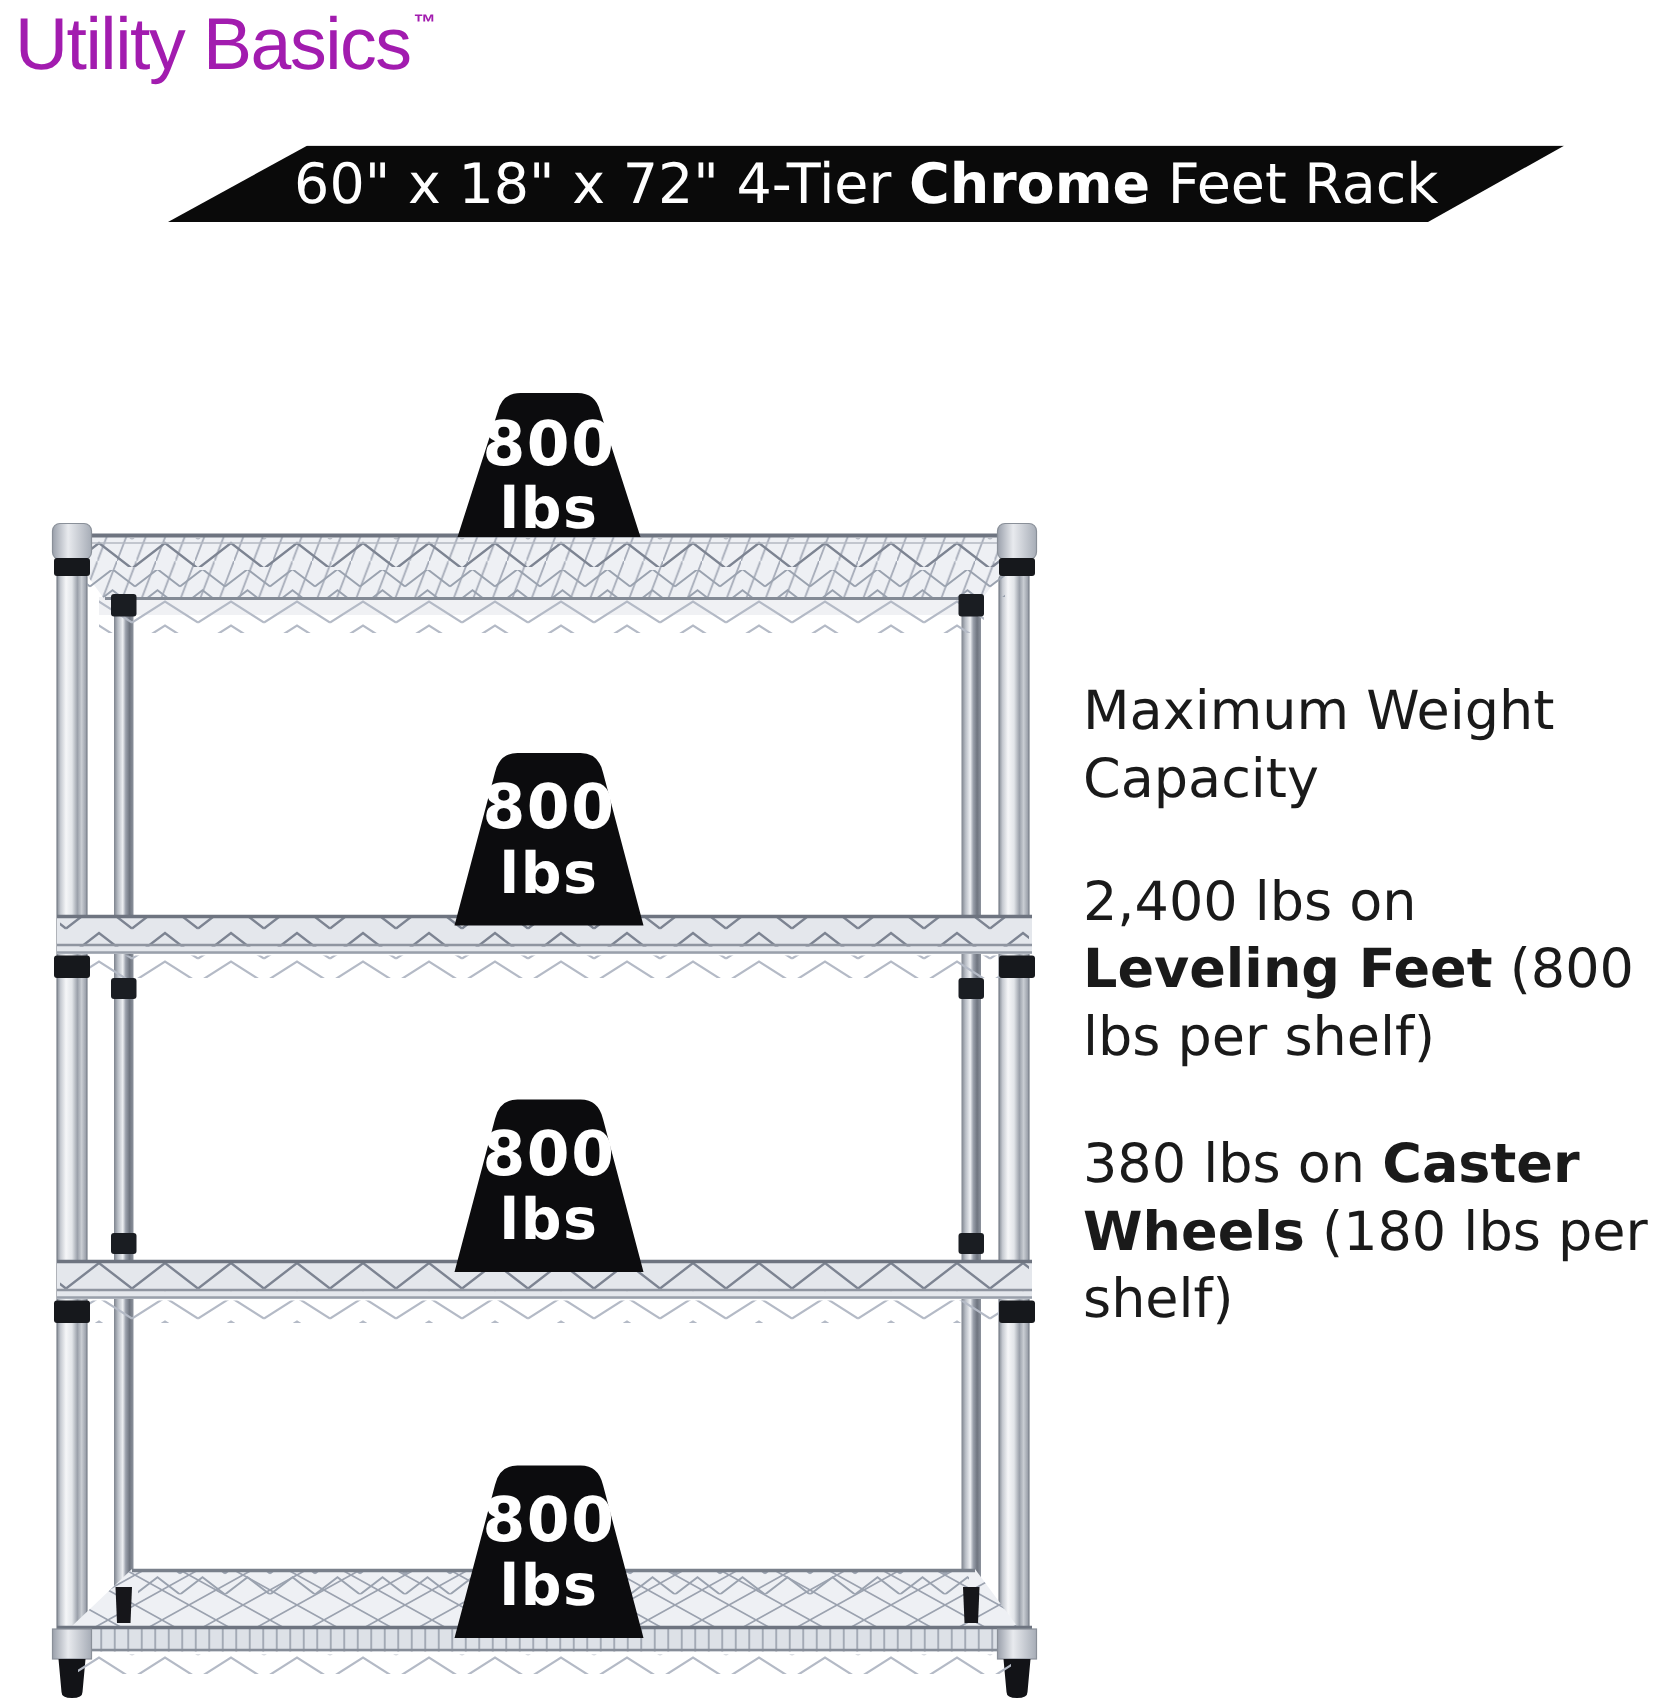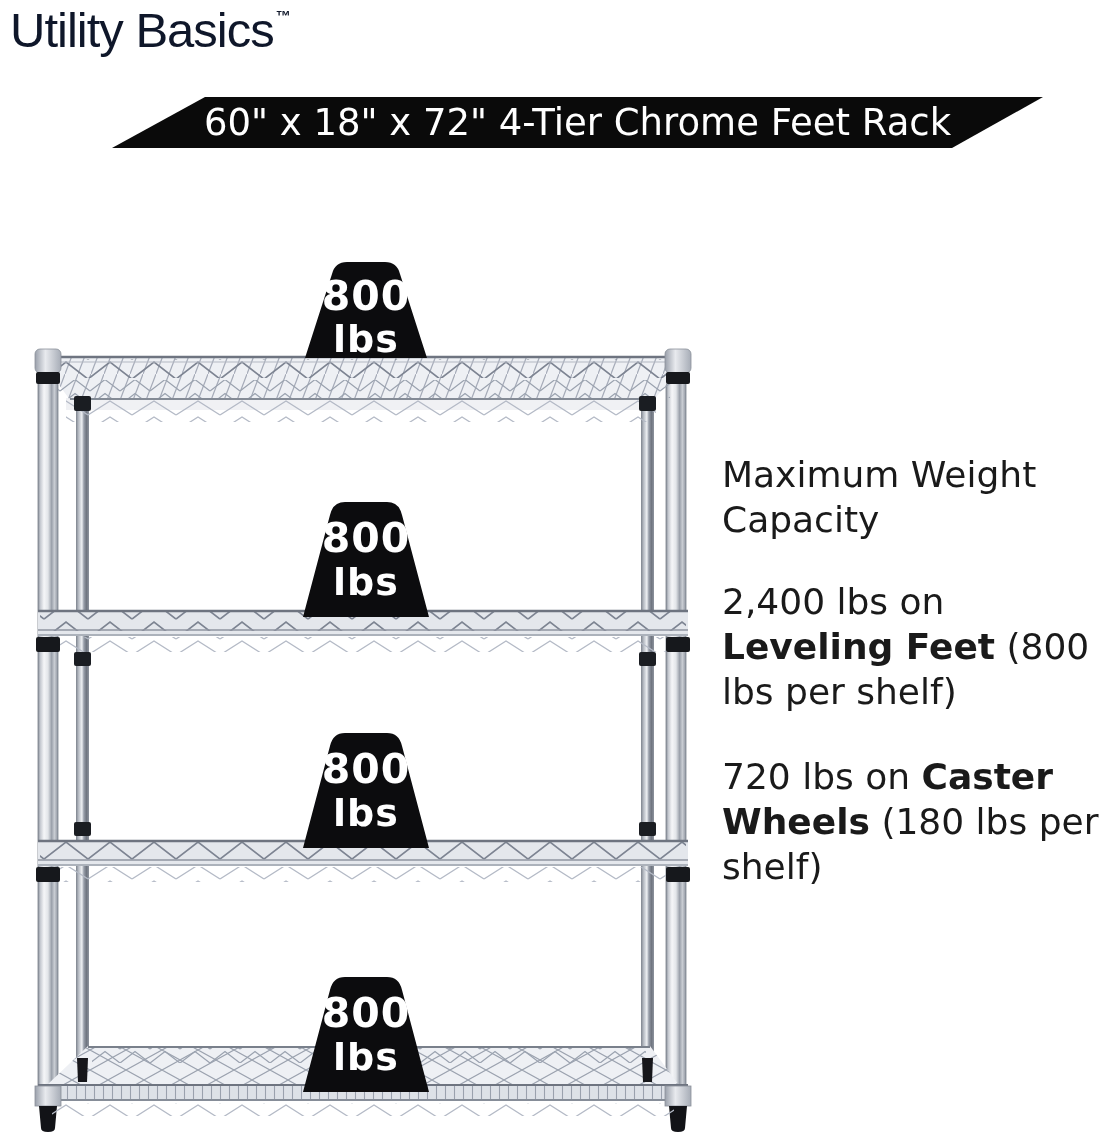--- a/index.html
+++ b/index.html
@@ -2,29 +2,29 @@
 <html><head>
 <meta charset="utf-8">
 <style>
   html,body{margin:0;padding:0;background:#ffffff;}
   body{position:relative;width:1120px;height:1138px;overflow:hidden;
        font-family:"DejaVu Sans",sans-serif;color:#1a1a1a;}
 
   .logo{position:absolute;left:10px;top:1px;
         font-family:"Liberation Sans",sans-serif;
         font-size:49px;line-height:58px;font-weight:500;
-        color:#0f172a;letter-spacing:-1px;white-space:nowrap;}
+        color:#a21caf;letter-spacing:-1px;white-space:nowrap;}
   .logo .tm{font-size:15px;font-weight:700;position:relative;top:-26px;left:2px;letter-spacing:0;}
 
   .banner-wrap{position:absolute;left:112px;top:97px;width:931px;height:51px;}
   .banner{width:100%;height:100%;background:#0a0a0a;
           clip-path:polygon(93px 0,931px 0,840px 51px,0 51px);
           display:flex;align-items:center;justify-content:center;}
   .banner .line{color:#ffffff;font-size:37px;line-height:51px;white-space:nowrap;}
-  .banner .hl{font-weight:400;}
+  .banner .hl{font-weight:700;}
 
   .rack-svg{position:absolute;left:0;top:250px;}
   .badge-num{font-family:"DejaVu Sans",sans-serif;font-weight:700;font-size:41px;
              fill:#ffffff;letter-spacing:1px;}
   .badge-unit{font-family:"DejaVu Sans",sans-serif;font-weight:700;font-size:38px;
               fill:#ffffff;letter-spacing:1px;}
 
   .info{position:absolute;left:722px;top:452px;width:400px;
         font-size:36px;line-height:45px;color:#1a1a1a;}
   .info .heading{margin:0 0 37px 0;}
@@ -183,14 +183,14 @@
   <g>
     <path d="M303,1092 L330,990 Q333,977 345,977 L387,977 Q399,977 402,990 L429,1092 Z" fill="#0c0c0e"></path>
     <text class="badge-num" x="366" y="1027" text-anchor="middle">800</text>
     <text class="badge-unit" x="366" y="1070" text-anchor="middle">lbs</text>
   </g>
 </svg>
 
 <div class="info">
   <p class="heading">Maximum Weight Capacity</p>
   <p class="para1"><span>2,400 lbs on </span><b>Leveling Feet</b><span> (800 lbs per shelf)</span></p>
-  <p class="para2"><span>720 lbs on </span><b>Caster Wheels</b><span> (180 lbs per shelf)</span></p>
+  <p class="para2"><span>380 lbs on </span><b>Caster Wheels</b><span> (180 lbs per shelf)</span></p>
 </div>
 
 </body></html>

